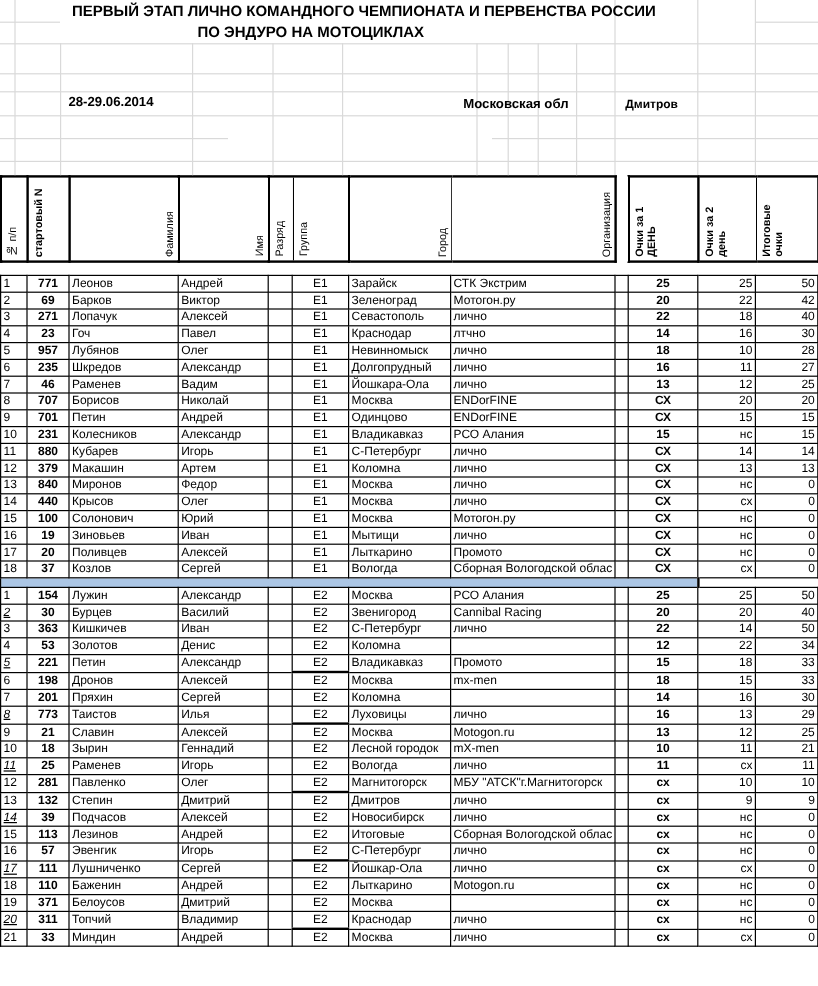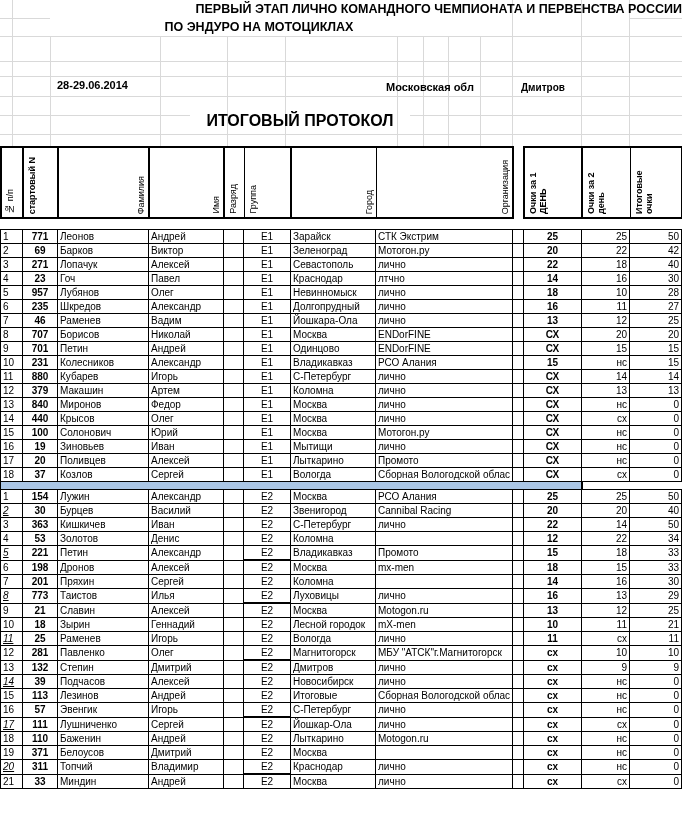--- a/index.html
+++ b/index.html
@@ -5,21 +5,21 @@
   html,body { margin:0; padding:0; background:#ffffff; }
   body { width:682px; height:822px; font-family:"Liberation Sans",sans-serif; color:#000; }
   .sheet { position:relative; width:682px; height:822px; overflow:hidden; background:#fff; }
 
   
   .tophead { position:relative; width:682px; height:146px; }
   .gl { position:absolute; background:#d9d9d9; }
   .gl.v { width:1px; }
   .gl.h { height:1px; }
   .t-abs { position:absolute; white-space:nowrap; }
-  .title1 { left:60px; width:622px; top:2px; text-align:right; font-size:12.5px; font-weight:bold; }
+  .title1 { left:60px; width:622px; top:2px; text-align:left; font-size:12.5px; font-weight:bold; }
   .title2 { left:0; width:478px; top:20px; text-align:center; font-size:12.5px; font-weight:bold;padding-left:20px; }
   .code   { left:0; width:590px; top:42px; text-align:center; font-size:11px; }
   .date   { left:57px;  top:79px; font-size:11px; font-weight:bold; }
   .region { left:386px; top:81px; font-size:11px; font-weight:bold; }
   .city   { left:521px; top:82px; font-size:10px; font-weight:bold; }
   .protocol { left:0; width:600px; top:112px; text-align:center; font-size:16px; font-weight:bold; }
 
   
   table { border-collapse:collapse; table-layout:fixed; width:681px; }
   td { overflow:hidden; }
@@ -85,21 +85,20 @@
     <div class="gl h" style="top:96px;left:0;width:682px;"></div>
     <div class="gl h" style="top:115px;left:0;width:190px;"></div>
     <div class="gl h" style="top:115px;left:410px;width:272px;"></div>
     <div class="gl h" style="top:134px;left:0;width:682px;"></div>
 
     <div class="t-abs title1">ПЕРВЫЙ ЭТАП ЛИЧНО КОМАНДНОГО ЧЕМПИОНАТА И ПЕРВЕНСТВА РОССИИ</div>
     <div class="t-abs title2">ПО ЭНДУРО НА МОТОЦИКЛАХ</div>
     <div class="t-abs date">28-29.06.2014</div>
     <div class="t-abs region">Московская обл</div>
     <div class="t-abs city">Дмитров</div>
-    <div class="t-abs protocol">ИТОГОВЫЙ ПРОТОКОЛ</div>
   </div>
 
   <table class="header-table">
     <colgroup>
       <col style="width:22px">
         <col style="width:35px">
         <col style="width:91px">
         <col style="width:75px">
       <col style="width:20px">
         <col style="width:47px">

